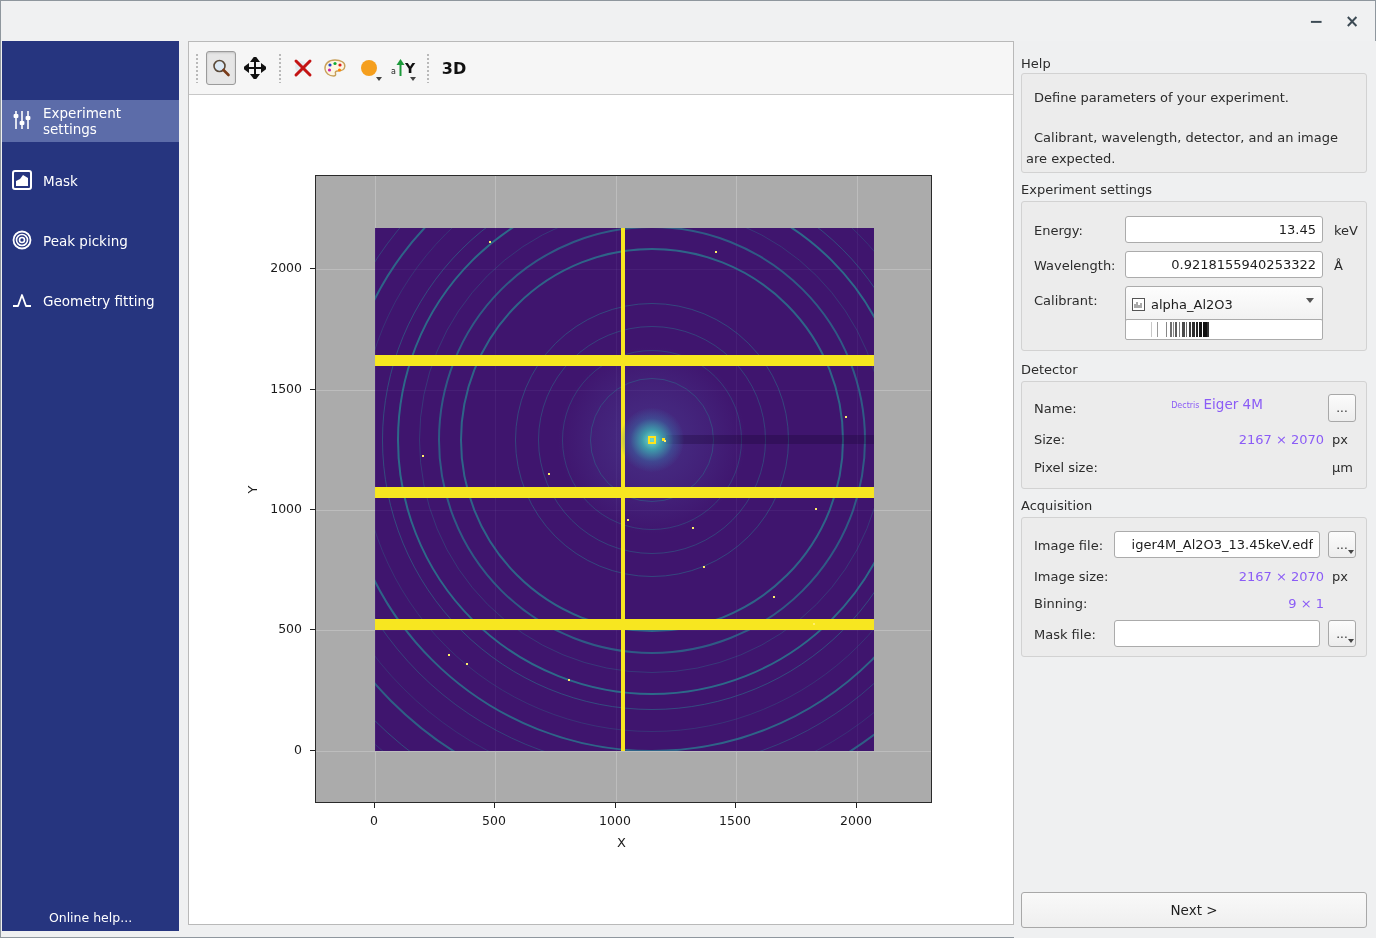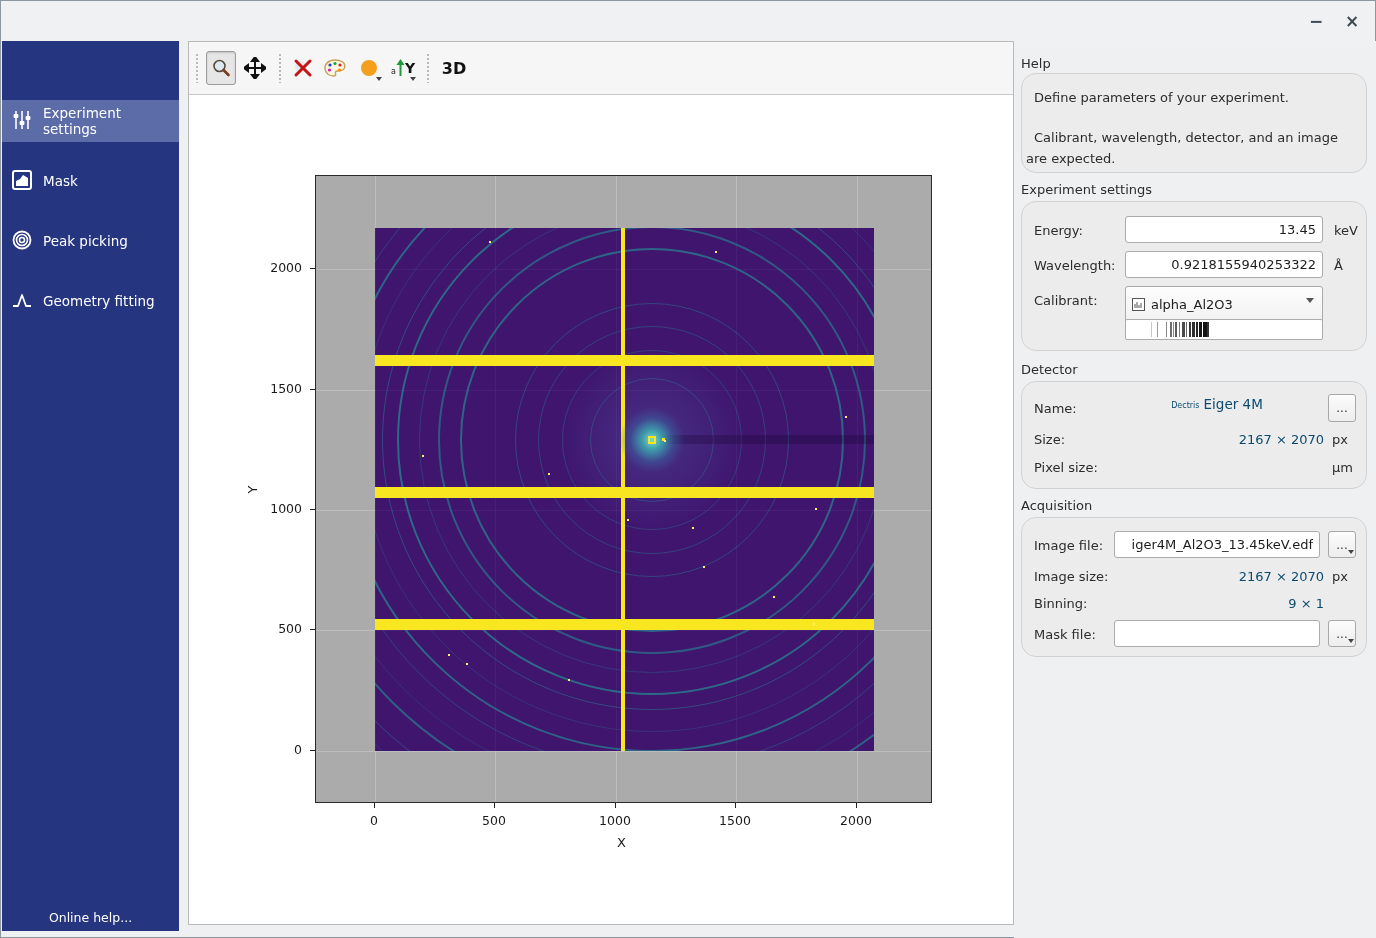--- a/index.html
+++ b/index.html
@@ -54,23 +54,23 @@
   .beam-dot { position:absolute; width:3px; height:3px; background:#ffe41c; }
   .streak { position:absolute; background:rgba(20,5,45,.28); }
   .hotpix { position:absolute; width:2px; height:2px; background:#ffef6a; }
   .tick { position:absolute; background:#222; }
   .ticklab { position:absolute; font-size:12.5px; color:#1a1a1a; }
   .axlab { position:absolute; font-size:13px; color:#1a1a1a; }
   
   .rpanel { position:absolute; left:1013px; top:40px; width:362px; height:898px; background:#eff0f1; }
   .rheading { position:absolute; left:7px; font-size:13px; color:#2c2c2c; }
   .groupbox { position:absolute; left:7px; width:346px; background:#ececec;
-    border:1px solid #d2d2d2; border-radius:15px; }
+    border:1px solid #d2d2d2; border-radius:3px; }
   .flabel { position:absolute; font-size:13px; color:#2c2c2c; }
-  .fvalue { position:absolute; font-size:13px; color:#0c4a6e; }
+  .fvalue { position:absolute; font-size:13px; color:#8b5cf6; }
   .funit { position:absolute; font-size:13px; color:#2c2c2c; }
   .tinput { position:absolute; background:#fff; border:1px solid #ababab; border-radius:3px;
     font-size:13px; color:#1c1c1c; text-align:right; padding:0 6px;
     font-family:"DejaVu Sans","Liberation Sans",sans-serif; }
   .combo { position:absolute; background:linear-gradient(#fdfdfd,#f1f1f1);
     border:1px solid #ababab; border-radius:3px; display:flex; align-items:center;
     font-size:13px; color:#1c1c1c; padding:0 6px; gap:6px; cursor:pointer; }
   .combo .arrow { position:absolute; right:8px; top:11px; width:0; height:0;
     border-left:4px solid transparent; border-right:4px solid transparent; border-top:5px solid #555; }
   .barcode { position:absolute; background:#fff; border:1px solid #ababab; border-radius:2px; overflow:hidden; }
@@ -382,14 +382,15 @@
       <div class="flabel" style="left:12px;top:78px">Binning:</div>
       <div class="fvalue" style="left:90px;top:78px;width:212px;text-align:right">9 × 1</div>
       <div class="flabel" style="left:12px;top:109px">Mask file:</div>
       <input class="tinput" style="left: 92px; top: 102px; width: 206px; height: 27px;" value="">
       <div class="mini-btn" style="left:306px;top:102px;width:28px;height:27px">
         <span>...</span>
         <div class="caret"></div>
       </div>
     </div>
 
+    <div class="next-btn" style="top:851px">Next &gt;</div>
   </div>
 </div>
 
 </body></html>

